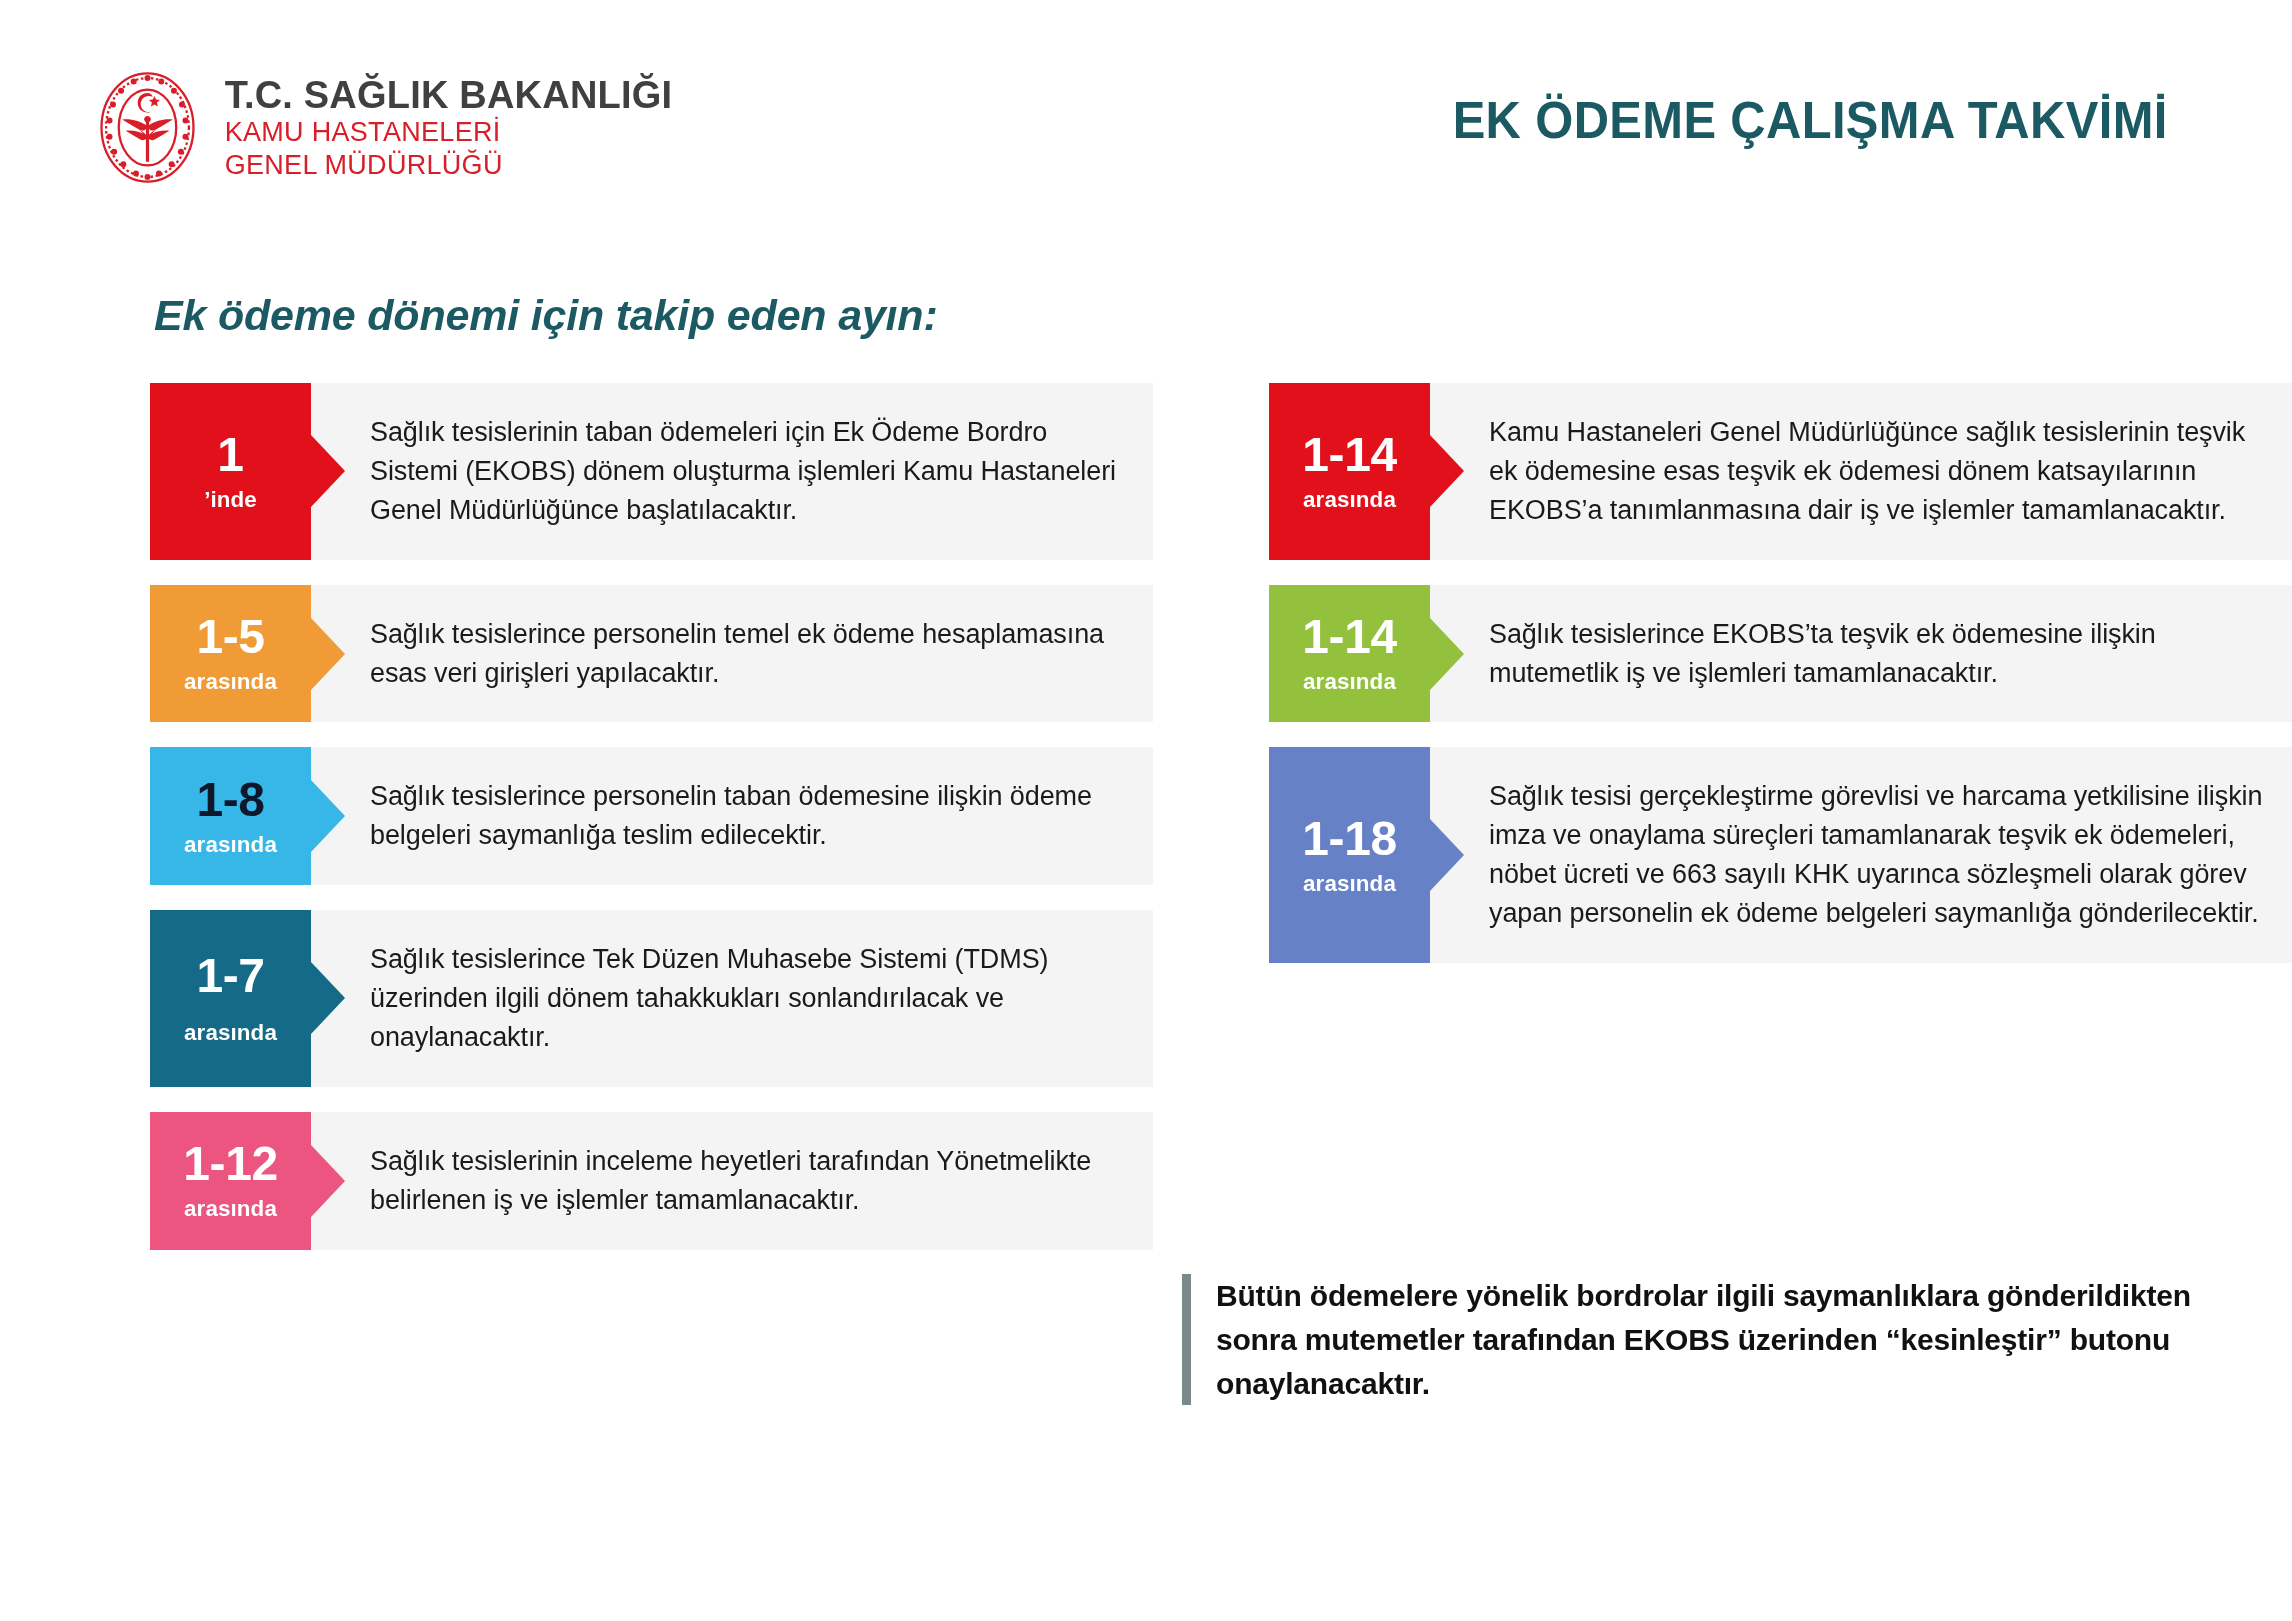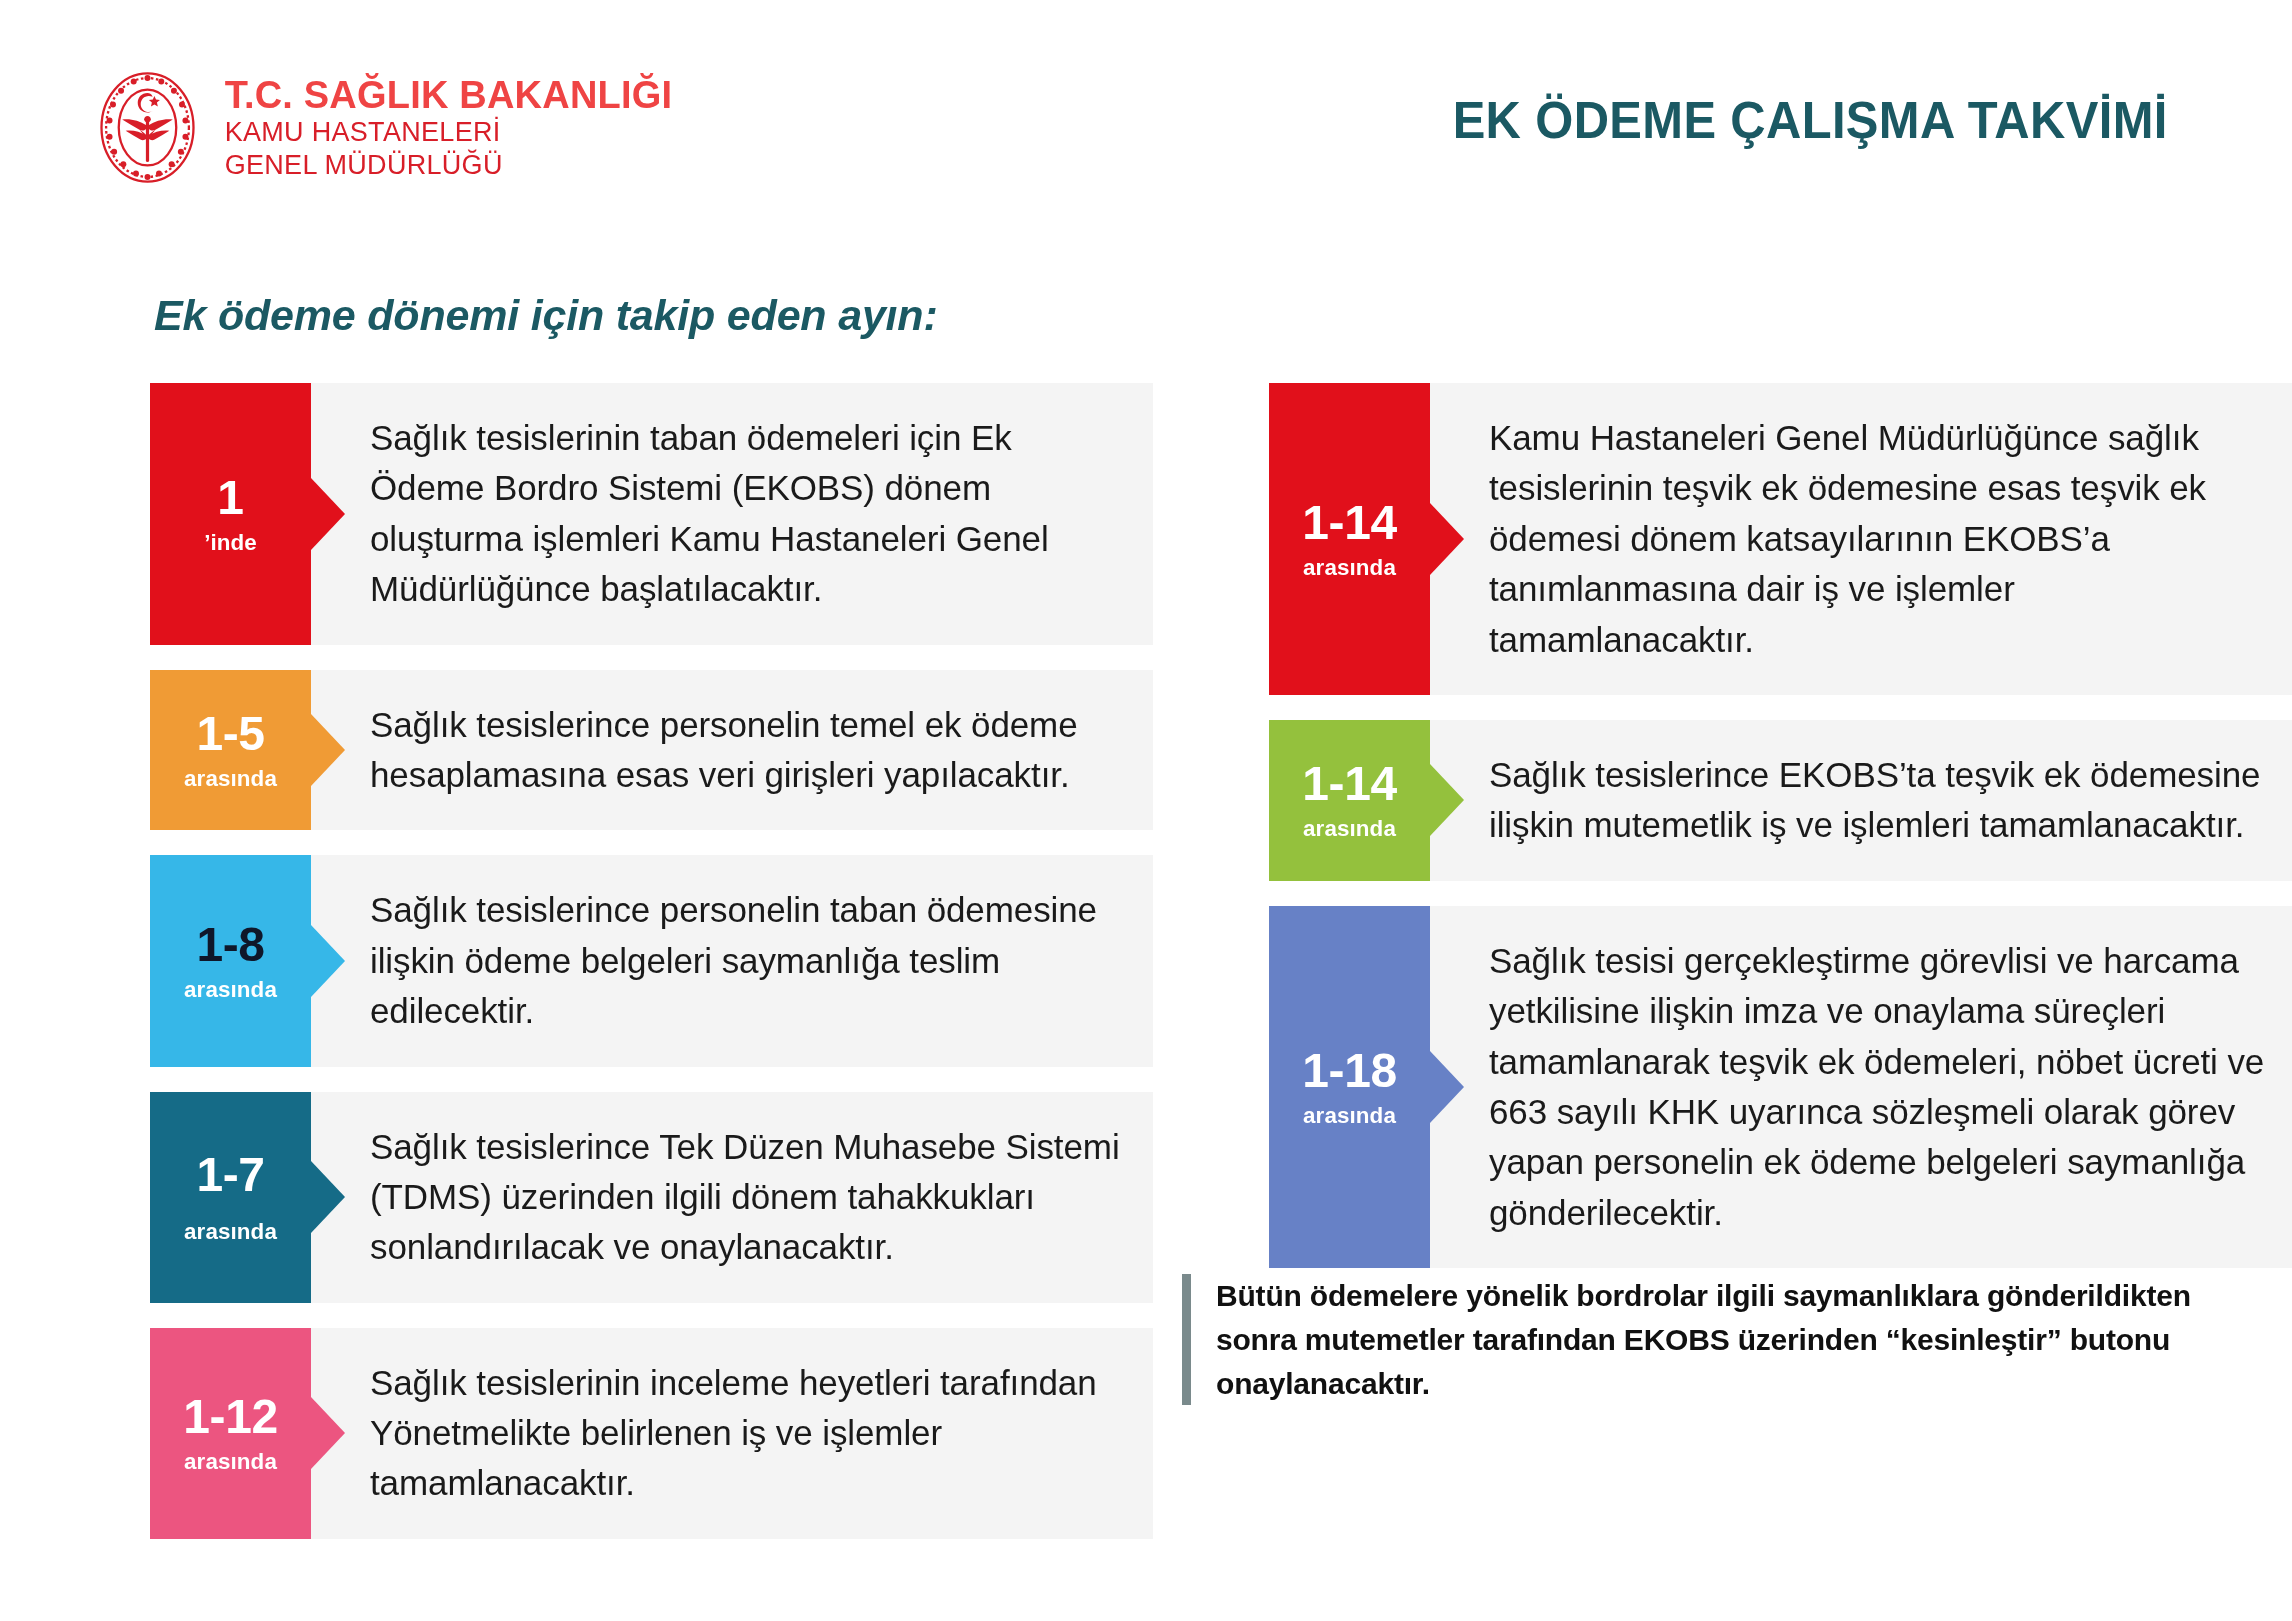--- a/index.html
+++ b/index.html
@@ -49,21 +49,21 @@
     display: flex;
     flex-direction: column;
     justify-content: center;
     padding-top: 3.6px;
   }
 
   .brand-line-1 {
     font-size: 38px;
     font-weight: bold;
     letter-spacing: 0.2px;
-    color: #ef4444;
+    color: #404040;
     line-height: 1.05;
     white-space: nowrap;
   }
 
   .brand-line-2,
   .brand-line-3 {
     font-size: 27px;
     font-weight: normal;
     color: #D81E28;
     line-height: 1.22;
@@ -160,21 +160,21 @@
   }
 
   .item-body {
     flex: 1 1 auto;
     display: flex;
     align-items: center;
     padding: 30px 27px 30px 59px;
   }
 
   .item-text {
-    font-size: 35px;
+    font-size: 27px;
     line-height: 1.44;
     color: #1A1A1A;
     letter-spacing: -0.1px;
   }
 
   
   .footer-note {
     position: absolute;
     top: 1274px;
     left: 1182px;

